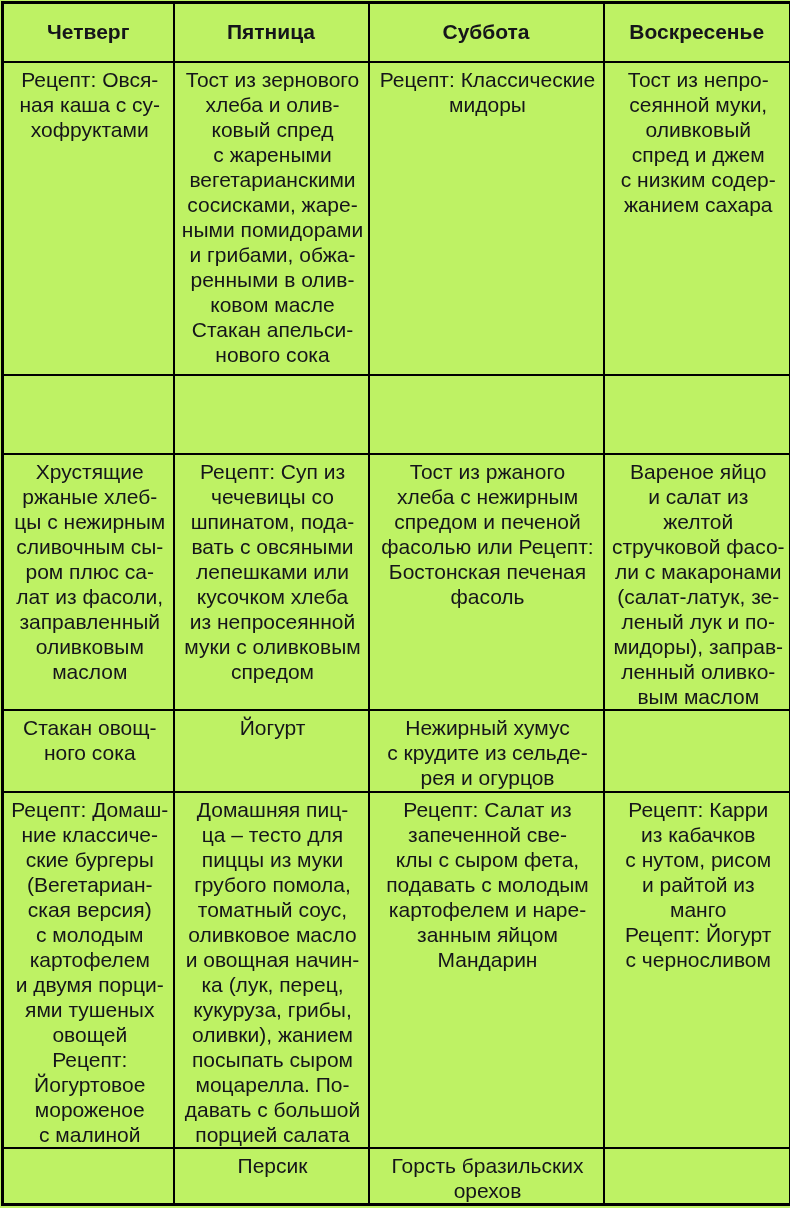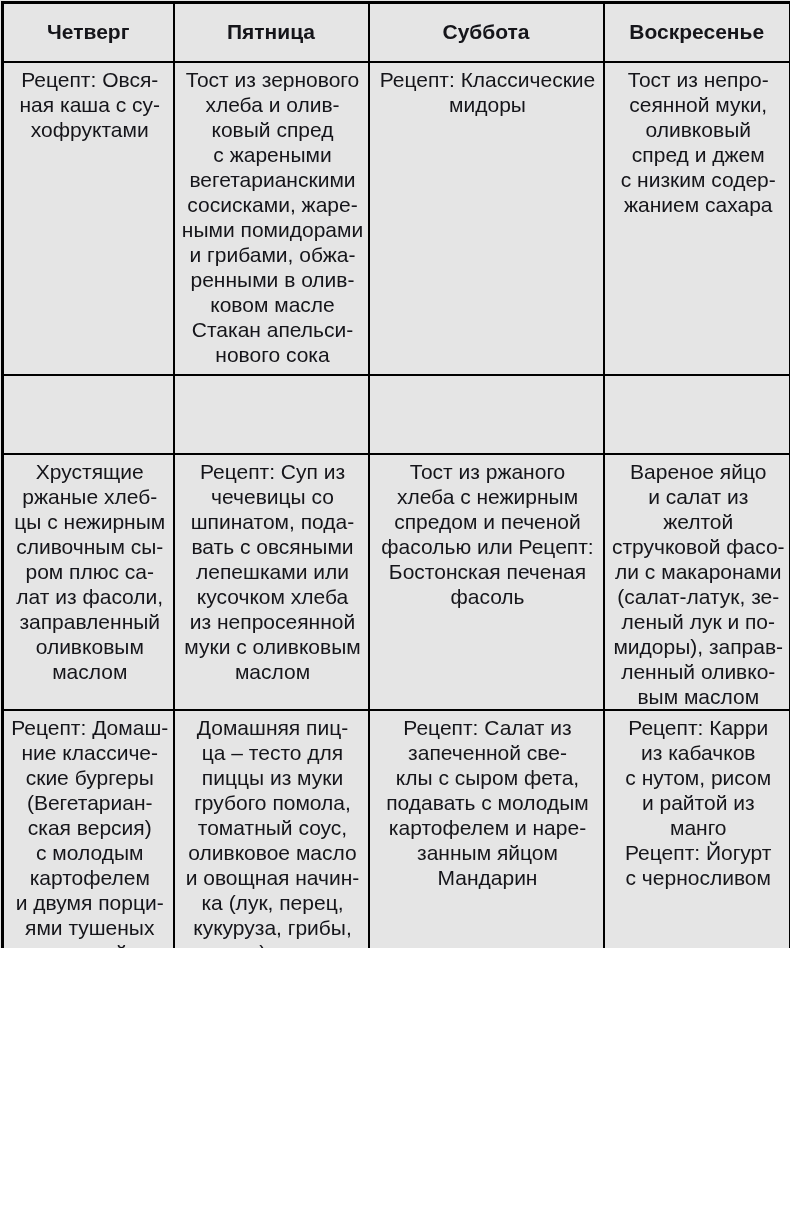--- a/index.html
+++ b/index.html
@@ -3,22 +3,22 @@
 <meta charset="utf-8">
 <style>
   html, body {
     margin: 0;
     padding: 0;
     background: #ffffff;
     font-family: "Liberation Sans", "DejaVu Sans", sans-serif;
   }
   .page {
     width: 790px;
-    height: 948px;
-    background: #e5e5e5;
+    height: 1208px;
+    background: #bef264;
     box-sizing: border-box;
     padding: 1px 0 0 1px;
   }
   table.meal-plan {
     border-collapse: collapse;
     table-layout: fixed;
     width: 788px;
     color: #15151a;
   }
   table.meal-plan th,
@@ -120,36 +120,45 @@
 оливковым
 маслом</td>
         <td>Рецепт: Суп из
 чечевицы со
 шпинатом, пода-
 вать с овсяными
 лепешками или
 кусочком хлеба
 из непросеянной
 муки с оливковым
-маслом</td>
+спредом</td>
         <td>Тост из ржаного
 хлеба с нежирным
 спредом и печеной
 фасолью или Рецепт:
 Бостонская печеная
 фасоль</td>
         <td>Вареное яйцо
 и салат из желтой
 стручковой фасо-
 ли с макаронами
 (салат-латук, зе-
 леный лук и по-
 мидоры), заправ-
 ленный оливко-
 вым маслом</td>
+      </tr>
+      <tr class="r-3">
+        <td>Стакан овощ-
+ного сока</td>
+        <td>Йогурт</td>
+        <td>Нежирный хумус
+с крудите из сельде-
+рея и огурцов</td>
+        <td></td>
       </tr>
       <tr class="r-4">
         <td>Рецепт: Домаш-
 ние классиче-
 ские бургеры
 (Вегетариан-
 ская версия)
 с молодым
 картофелем
 и двумя порци-
@@ -181,15 +190,22 @@
 занным яйцом
 Мандарин</td>
         <td>Рецепт: Карри
 из кабачков
 с нутом, рисом
 и райтой из
 манго
 Рецепт: Йогурт
 с черносливом</td>
       </tr>
+      <tr class="r-5">
+        <td></td>
+        <td>Персик</td>
+        <td>Горсть бразильских
+орехов</td>
+        <td></td>
+      </tr>
     </tbody>
   </table>
 </div>
 
 </body></html>

